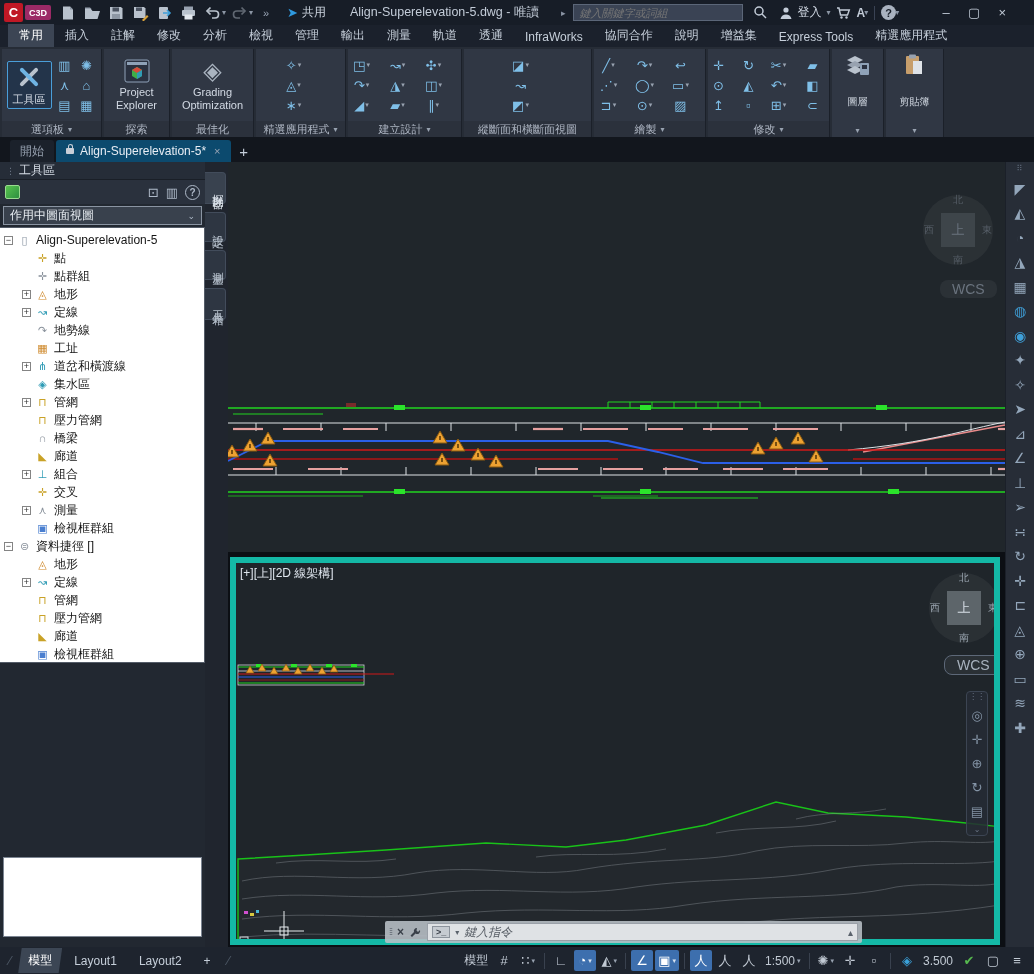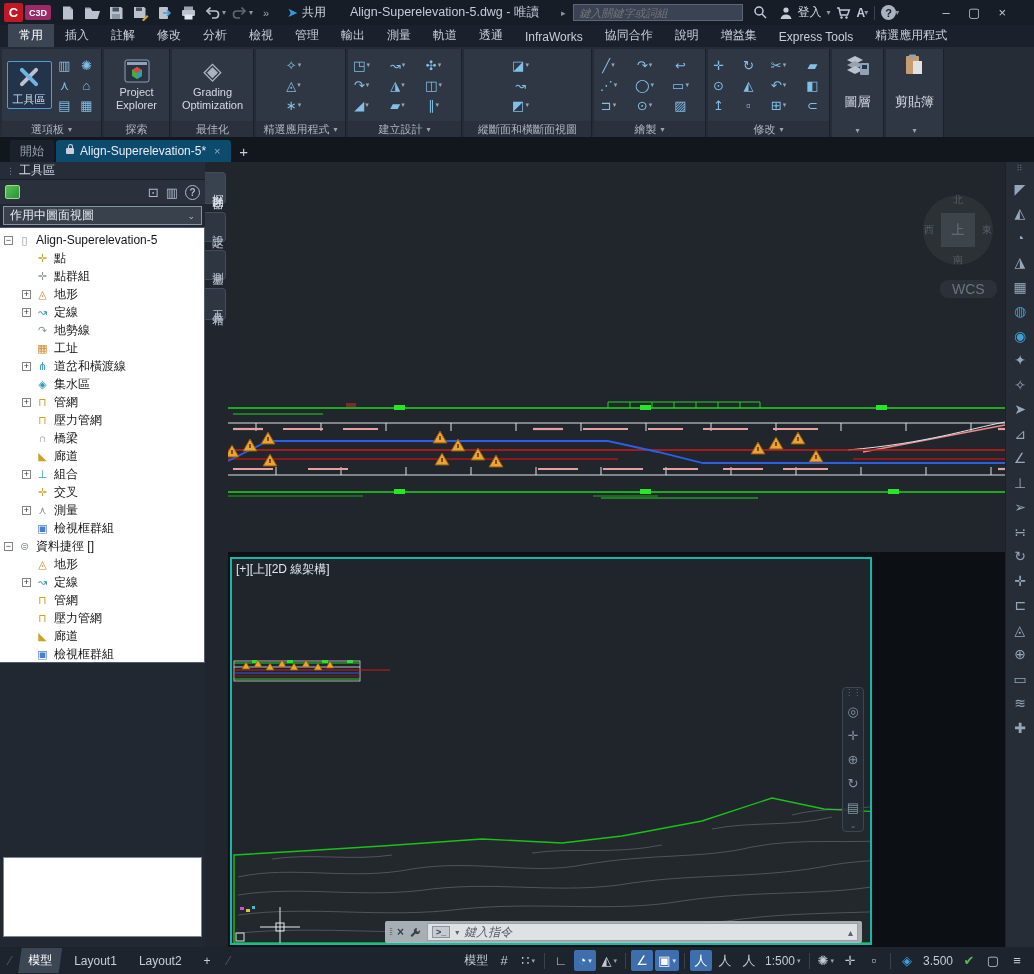--- a/index.html
+++ b/index.html
@@ -46,21 +46,21 @@
   .bigbtn .bico{font-size:24px;color:#8fc6e8;line-height:1}
   .bigbtn.hl{border:1px solid #4a9ed9;background:#23344a}
   .xtools{position:relative;width:30px;height:26px}
   .xtools i{position:absolute;left:13px;top:1px;width:4px;height:24px;border-radius:2px;background:#b9c2cd;transform:rotate(45deg)}
   .xtools i:last-child{background:#6fb4e4;transform:rotate(-45deg)}
   .icongrid{display:grid;gap:2px}
   .gicon{width:20px;height:18px;display:flex;align-items:center;justify-content:center;
     color:#7fbfe8;font-size:13px;border-radius:2px}
   .gicon .dd{font-size:7px;color:#98a2b0;margin-left:1px}
   .tallbtn{display:flex;flex-direction:column;align-items:center;justify-content:space-between;flex:1;padding:4px 2px 1px}
-  .tallbtn .blabel{font-size:13px;color:#d3dae4}
+  .tallbtn .blabel{font-size:10px;color:#d3dae4}
   .tallbtn .pdd{font-size:8px;color:#98a2b0;padding-bottom:1px}
 
   
   .filetabs{height:25px;background:#12161d;display:flex;align-items:flex-end;padding-left:10px;gap:2px}
   .ftab{height:22px;display:flex;align-items:center;padding:0 10px;font-size:12px;color:#97a1b0;
     background:#1b212b;border-radius:3px 3px 0 0}
   .ftab.active{background:#0c4a6e;color:#e8edf4}
   .ftab .closex{margin-left:8px;color:#9aa5b6;font-size:11px}
   .lock{display:inline-block;width:8px;height:6px;background:#c8cfd8;border-radius:1px;position:relative;margin-right:6px}
   .lock::before{content:"";position:absolute;left:1.5px;top:-4px;width:3px;height:4px;
@@ -103,22 +103,22 @@
   
   .sidestrip{width:23px;background:#20252e;display:flex;flex-direction:column;gap:8px;padding-top:10px}
   .vtab{writing-mode:vertical-rl;text-orientation:mixed;background:#2e3642;border:1px solid #424c5b;
     border-left:none;color:#b6c0cc;font-size:11.5px;letter-spacing:2px;padding:12px 0;text-align:center;
     border-radius:0 4px 4px 0;width:21px}
   .vtab.active{background:#39424f;color:#dfe6ee}
 
   
   .draw{position:relative;flex:1;background:#0c0f14}
   .vp-top{position:absolute;left:0;top:0;width:777px;height:390px;background:#20262b;overflow:hidden}
-  .vp-bot{position:absolute;left:2px;top:395px;width:642px;height:388px;background:#1f252a;
-    border:2px solid #14b8a6;overflow:hidden}
+  .vp-bot{position:absolute;left:2px;top:395px;width:770px;height:388px;background:#1f252a;
+    border:6px solid #14b8a6;overflow:hidden}
   .vp-label{position:absolute;left:4px;top:2px;color:#dfe6ee;font-size:12px;z-index:5}
   svg.layer{position:absolute;left:0;top:0}
 
   
   .vcube{position:absolute;width:70px;height:70px;z-index:4}
   .vcube .ring{position:absolute;left:0;top:0;width:70px;height:70px;border-radius:50%;background:rgba(255,255,255,.05)}
   .vcube .face{position:absolute;left:18px;top:18px;width:34px;height:34px;display:flex;align-items:center;
     justify-content:center;font-size:13px}
   .vcube .dir{position:absolute;font-size:10px}
   .vcube .d-n{left:50%;top:-2px;transform:translateX(-50%)}

